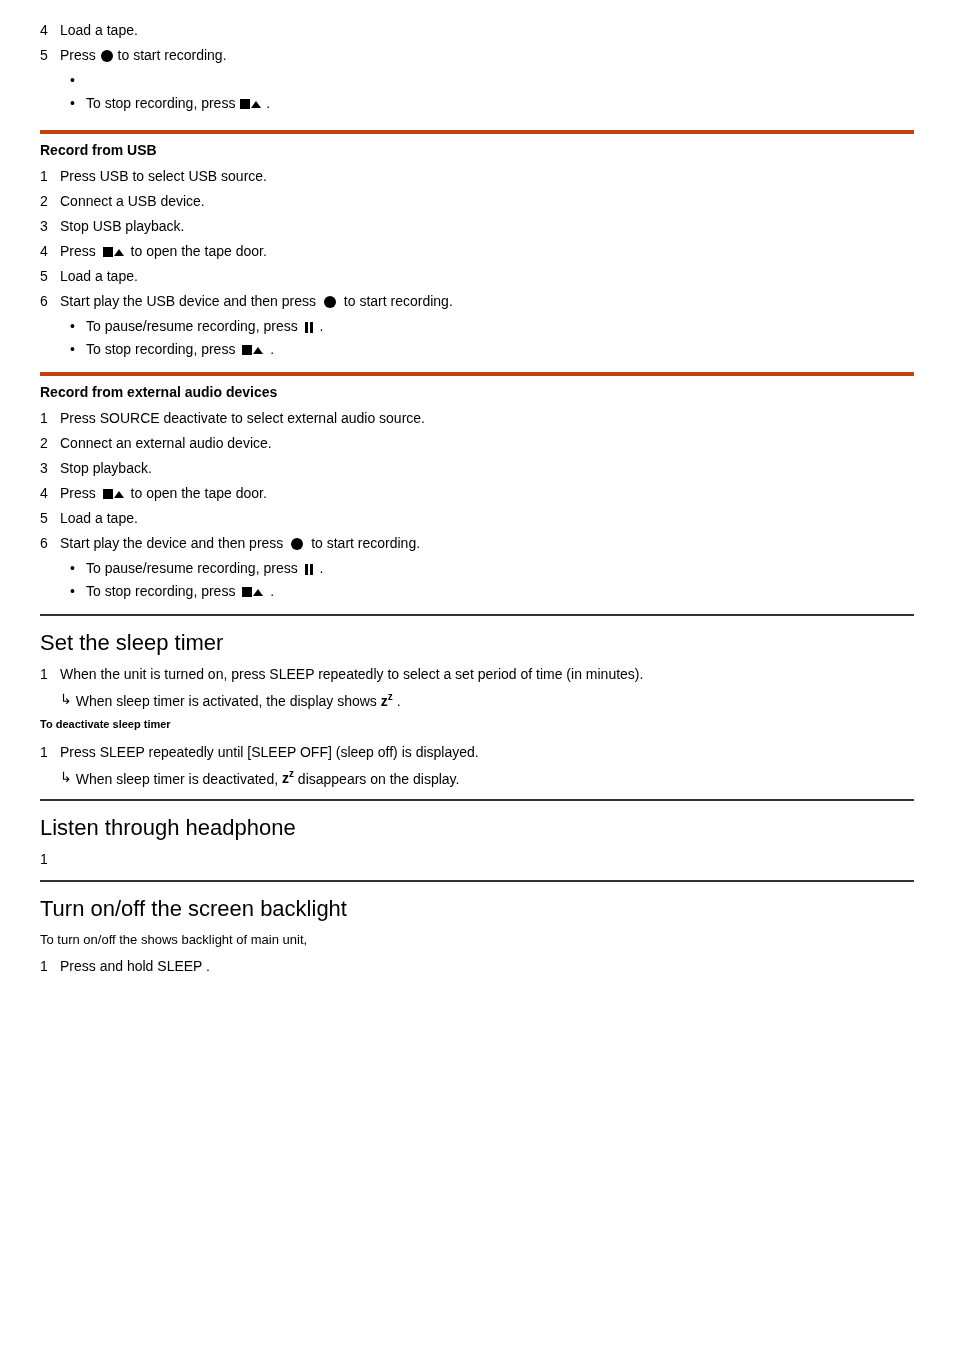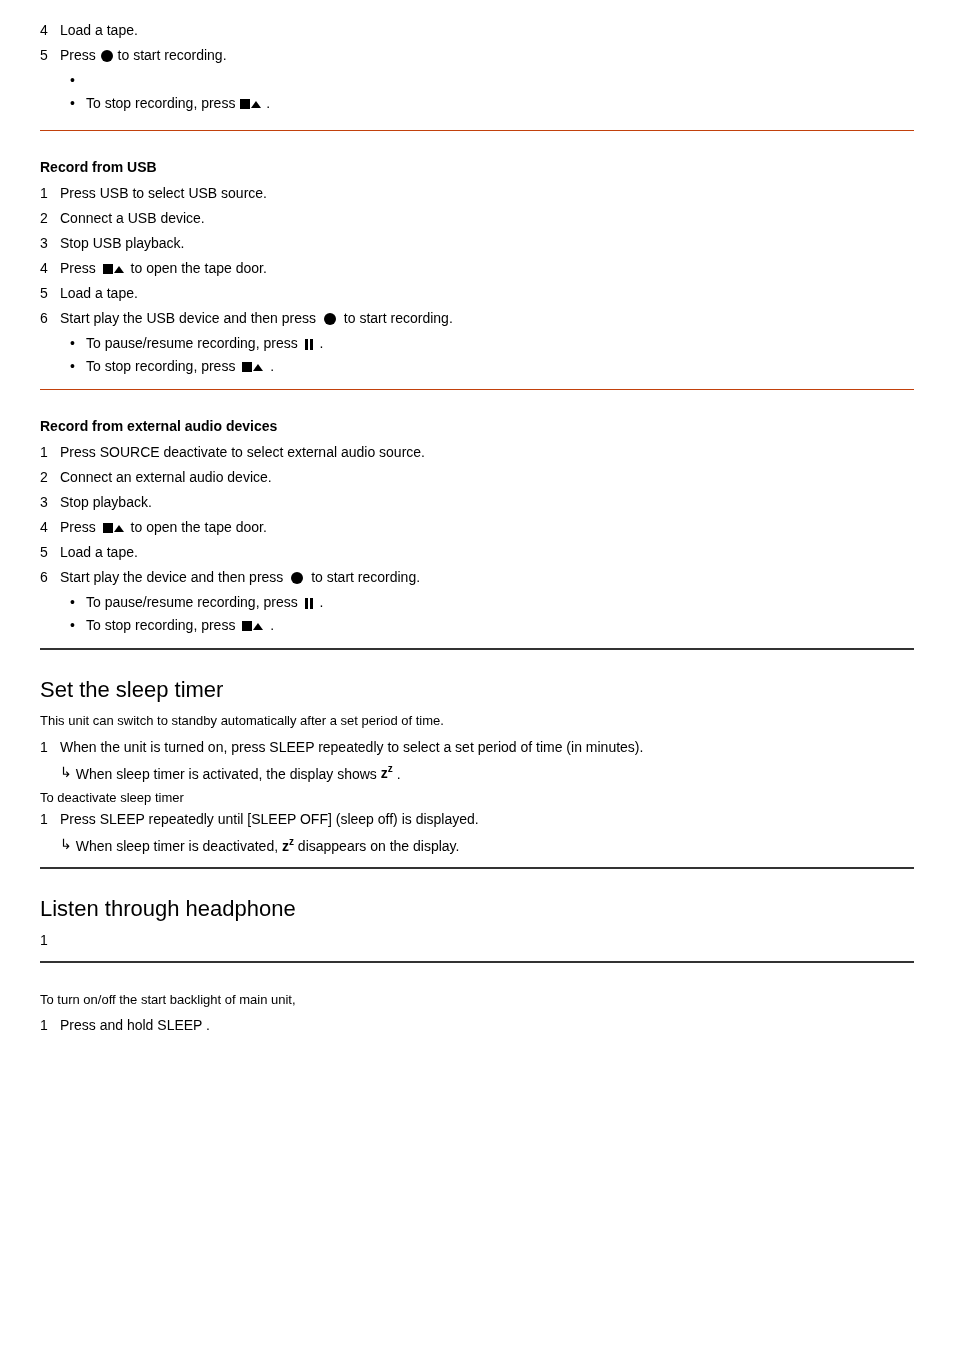--- a/index.html
+++ b/index.html
@@ -49,35 +49,35 @@
       margin-bottom: 2px;
       line-height: 1.5;
     }
 
     .bullet-item .bullet {
       min-width: 16px;
     }
 
     
     .section {
-      border-top: 1px solid #c2410c;
-      padding-top: 28px;
+      border-top: 4px solid #c2410c;
+      padding-top: 8px;
       margin-bottom: 12px;
     }
 
     .section-title-small {
       font-size: 14px;
       font-weight: bold;
       margin-bottom: 8px;
     }
 
     
     .section-large {
       border-top: 2px solid #333;
-      padding-top: 27px;
+      padding-top: 14px;
       margin-bottom: 10px;
     }
 
     .section-title-large {
       font-size: 22px;
       font-weight: normal;
       margin-bottom: 8px;
       font-family: 'Arial', sans-serif;
     }
 
@@ -157,23 +157,23 @@
 
     .sub-note-indent {
       display: flex;
       align-items: flex-start;
       margin-left: 20px;
       margin-bottom: 3px;
       line-height: 1.5;
     }
 
     .deactivate-title {
-      font-size: 13px;
-      font-weight: normal;
-      margin-bottom: 4px;
+      font-size: 11px;
+      font-weight: bold;
+      margin-bottom: 12px;
       margin-top: 6px;
     }
 
     sup {
       font-size: 10px;
     }
   </style>
 </head>
 <body>
 
@@ -343,21 +343,20 @@
               <span class="eject-tri"></span>
             </span>
           <span>.</span>
         </span>
       </div>
     </div>
   </div>
 
   <div class="section-large">
     <div class="section-title-large">Set the sleep timer</div>
-    <div class="section-subtitle">This unit can switch to standby automatically after a set period of time.</div>
 
     <div class="numbered-item">
       <span class="num">1</span>
       <span>
         <span>When the unit is turned on, press</span>
         <span class="bold">SLEEP</span>
         <span> </span>
         <span>repeatedly to select a set period of time (in minutes).</span>
       </span>
     </div>
@@ -397,21 +396,22 @@
 
   <div class="section-large">
     <div class="section-title-large">Listen through headphone</div>
 
     <div class="numbered-item">
       <span class="num">1</span>
     </div>
   </div>
 
   <div class="section-large">
-    <div class="section-subtitle">To turn on/off the start backlight of main unit,</div>
+    <div class="section-title-large">Turn on/off the screen backlight</div>
+    <div class="section-subtitle">To turn on/off the shows backlight of main unit,</div>
 
     <div class="numbered-item">
       <span class="num">1</span>
       <span>
         <span>Press and hold</span>
         <span class="bold">SLEEP</span>
         <span>.</span>
       </span>
     </div>
   </div>

